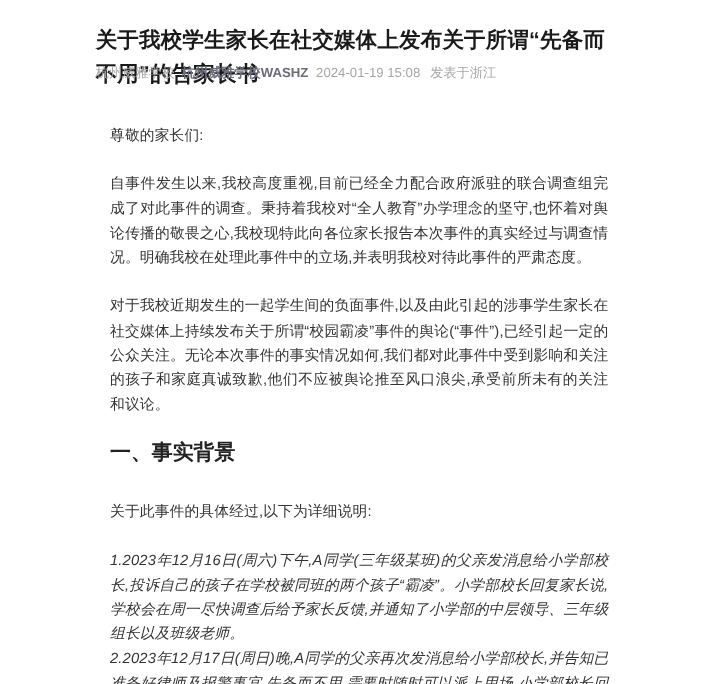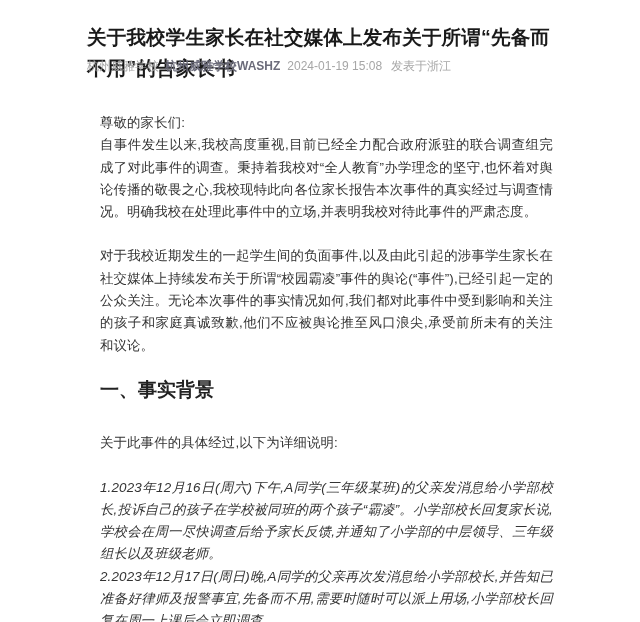--- a/index.html
+++ b/index.html
@@ -68,20 +68,21 @@
   .para {
     font-size: 13.4px;
     line-height: 22.3px;
     color: #333333;
     margin: 0;
     text-align: justify;
     text-justify: inter-ideograph;
     letter-spacing: 0.15px;
   }
   .para.salutation {
+    margin-bottom: 22px;
   }
   .para.block {
     margin-bottom: 22px;
   }
   .section-heading {
     font-size: 19px;
     line-height: 22.3px;
     font-weight: 700;
     color: #222222;
     margin: 0 0 22px 0;

